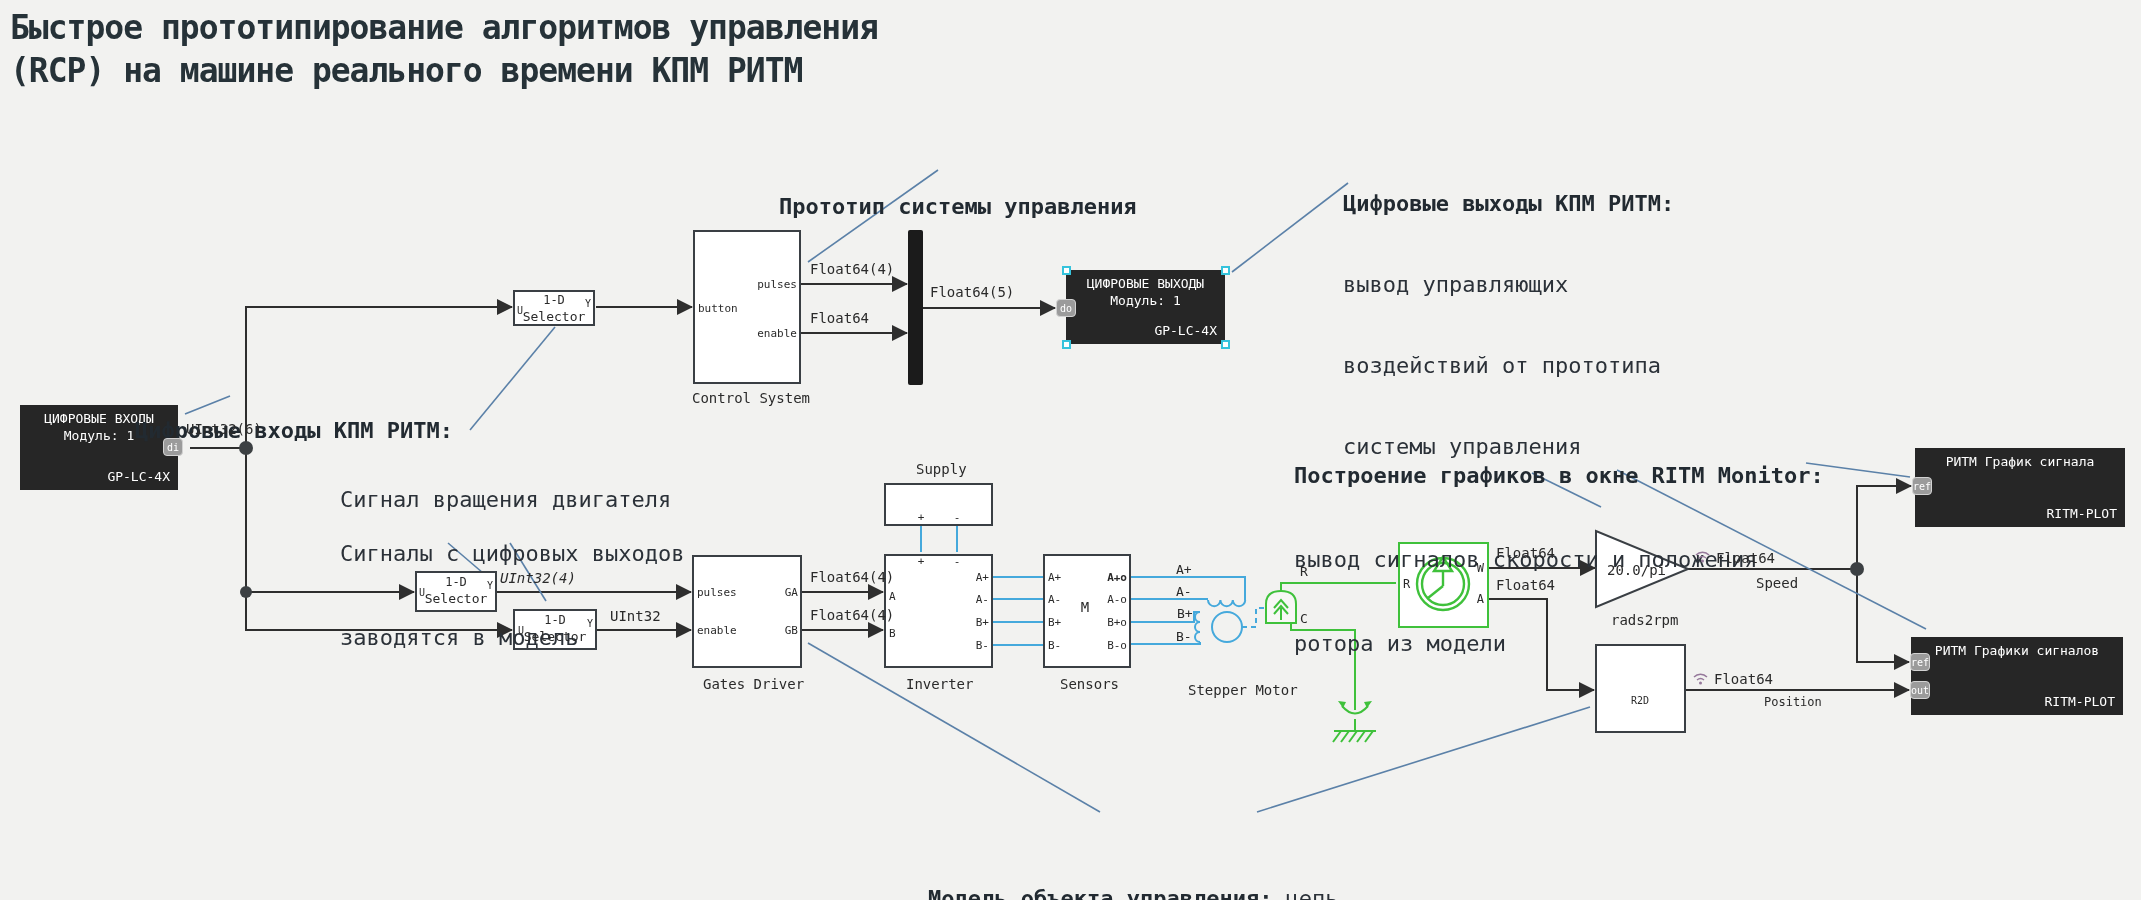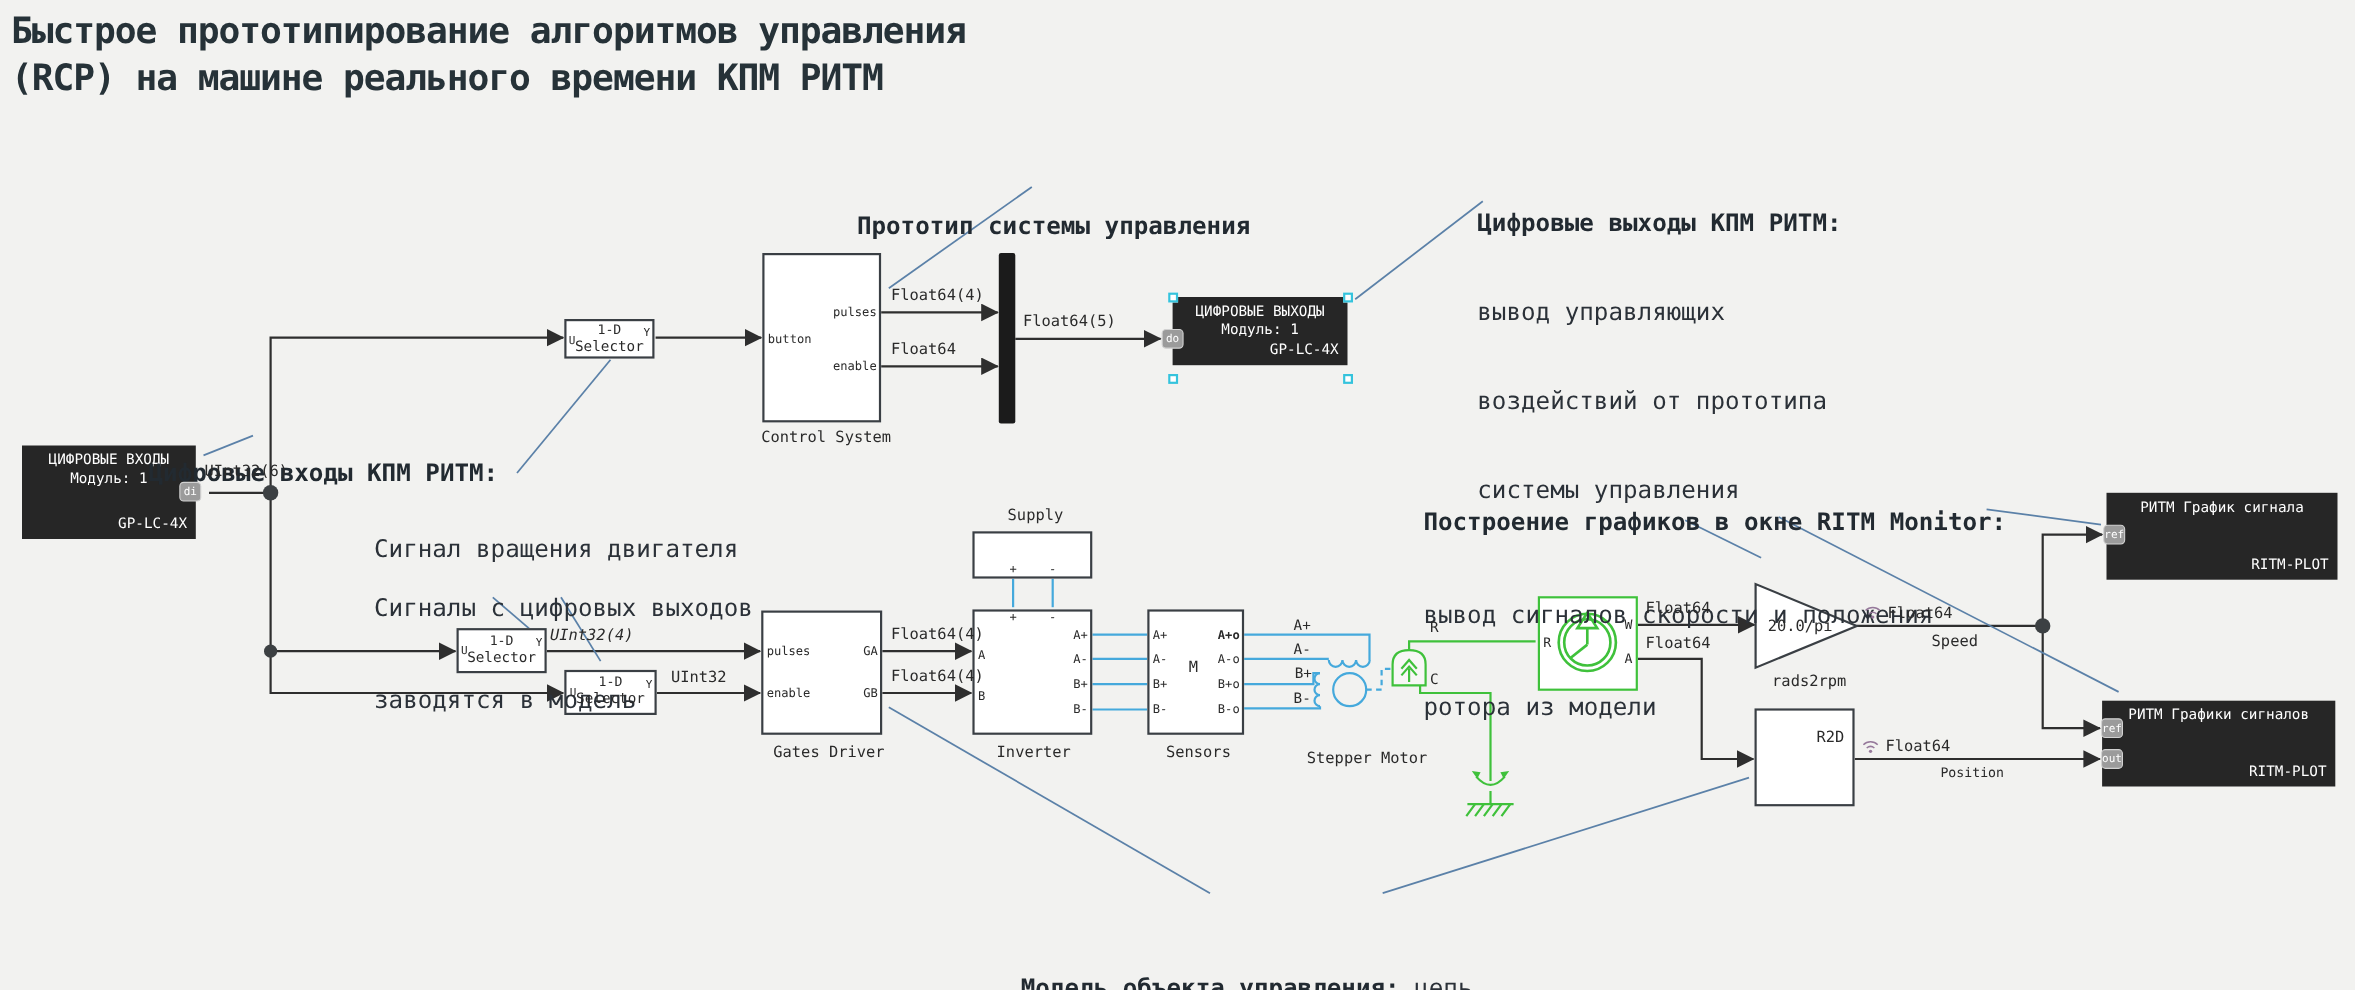--- a/index.html
+++ b/index.html
@@ -152,21 +152,21 @@
     <div><span class="b">Модель объекта управления:</span><span> цепь</span></div>
     
   </div>
 
   <div class="bblock" style="left:20px;top:405px;width:158px;height:85px;">
     <div class="c">ЦИФРОВЫЕ ВХОДЫ</div>
     <div class="c">Модуль: 1</div>
     <div class="r">GP-LC-4X</div>
   </div>
 
-  <div class="bblock" style="left:1066px;top:270px;width:159px;height:62px;">
+  <div class="bblock" style="left:1066px;top:270px;width:159px;height:74px;">
     <div class="c">ЦИФРОВЫЕ ВЫХОДЫ</div>
     <div class="c">Модуль: 1</div>
     <div class="r">GP-LC-4X</div>
   </div>
 
   <div class="handle" style="left:1062px;top:266px;"></div>
   <div class="handle" style="left:1221px;top:266px;"></div>
   <div class="handle" style="left:1062px;top:340px;"></div>
   <div class="handle" style="left:1221px;top:340px;"></div>
 
@@ -278,19 +278,19 @@
     <span class="lbl" style="left: 1176px; top: 569px; font-size: 13px;">A+</span>
     <span class="lbl" style="left: 1176px; top: 591px; font-size: 13px;">A-</span>
     <span class="lbl" style="left: 1177px; top: 613px; font-size: 13px;">B+</span>
     <span class="lbl" style="left: 1176px; top: 636px; font-size: 13px;">B-</span>
     <span class="lbl" style="left: 1188px; top: 690px; font-size: 14px;">Stepper Motor</span>
     <span class="lbl" style="left: 1403px; top: 584px; font-size: 12px;">R</span>
     <span class="lbl e" style="left: 1484px; top: 568px; font-size: 12px;">W</span>
     <span class="lbl e" style="left: 1484px; top: 599px; font-size: 12px;">A</span>
     <span class="lbl" style="left: 1607px; top: 570px; font-size: 14px;">20.0/pi</span>
     <span class="lbl" style="left: 1611px; top: 620px; font-size: 14px;">rads2rpm</span>
-    <span class="lbl m" style="left: 1640px; top: 671px; font-size: 14px; margin-left: 24px;">R2D</span>
+    <span class="lbl m" style="left: 1640px; top: 700px; font-size: 10px;">R2D</span>
     <div class="tag" style="left: 163px; top: 438px;">di</div>
     <div class="tag" style="left: 1056px; top: 299px;">do</div>
     <div class="tag" style="left: 1912px; top: 477px;">ref</div>
     <div class="tag" style="left: 1910px; top: 653px;">ref</div>
     <div class="tag" style="left: 1910px; top: 681px;">out</div>
   </div>
 
 </body></html>

